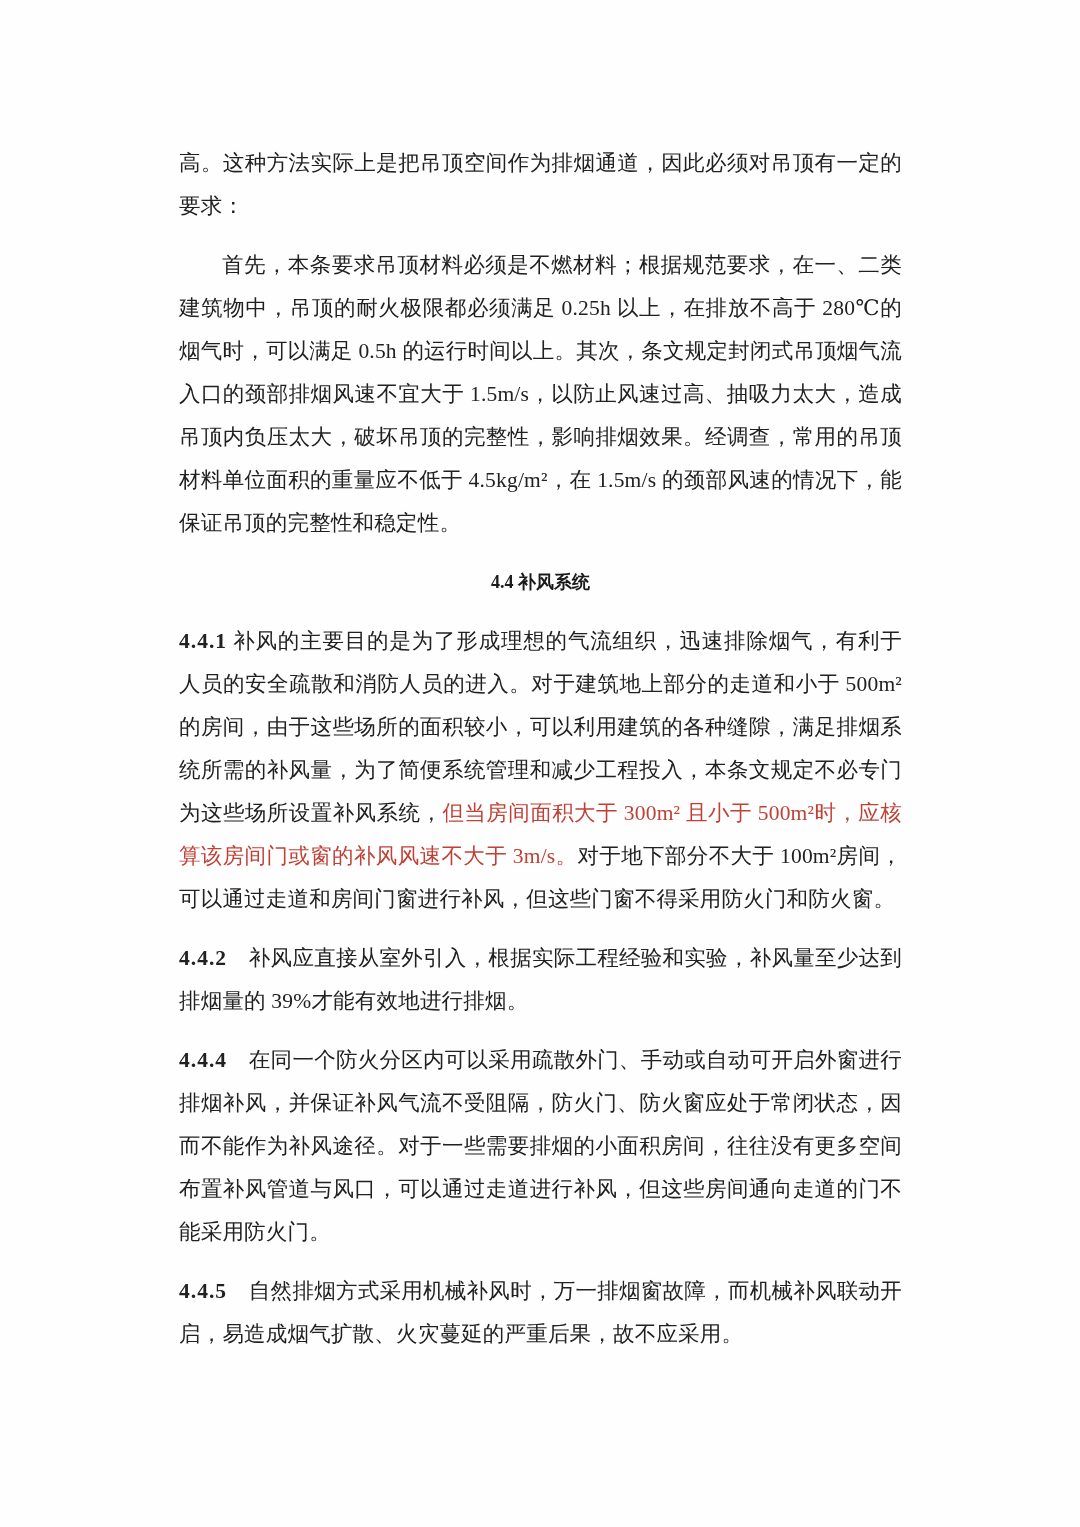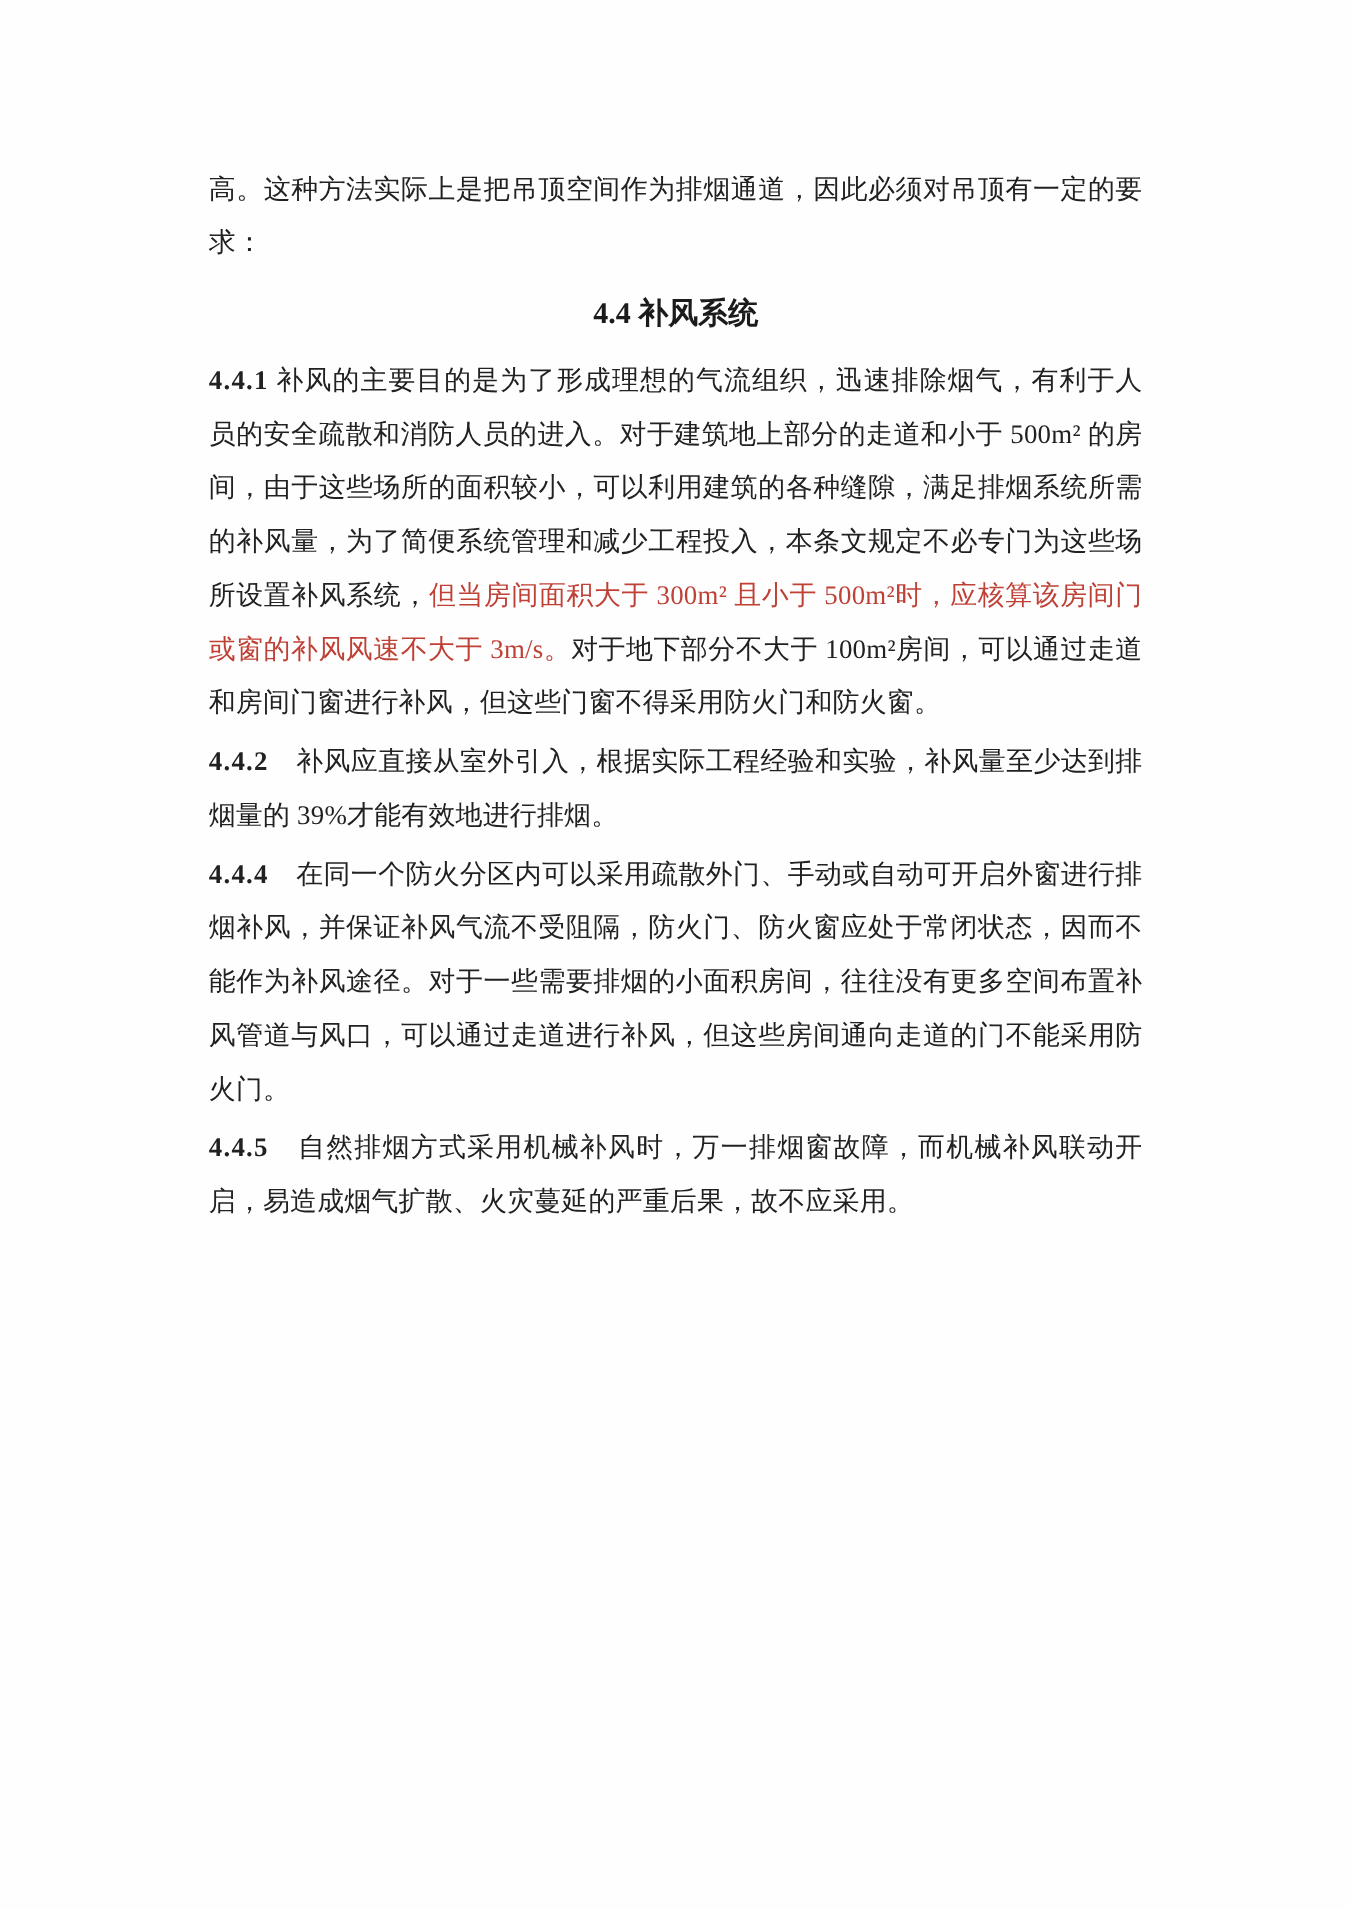--- a/index.html
+++ b/index.html
@@ -16,50 +16,51 @@
     font-family: "Liberation Serif", "DejaVu Serif", serif;
   }
   .content {
     position: absolute;
     left: 163px;
     top: 126px;
     width: 755px;
     color: #212121;
   }
   .para {
-    margin: 4px;
+    margin: 16px;
     font-size: 21.5px;
     line-height: 43px;
     text-align: justify;
     text-justify: inter-ideograph;
     letter-spacing: 0.2px;
   }
   .indent { text-indent: 2em; }
   .heading {
     margin: 14px 0 10px 0;
-    font-size: 24px;
+    font-size: 18px;
     font-weight: bold;
     text-align: center;
     line-height: 43px;
     color: #1b1b1b;
   }
   .num {
     font-weight: bold;
     font-family: "Liberation Serif", "DejaVu Serif", serif;
     letter-spacing: 1px;
   }
 </style>
 </head>
 <body>
 
 <div class="page">
   <div class="content">
 
     <p class="para">高。这种方法实际上是把吊顶空间作为排烟通道，因此必须对吊顶有一定的要求：</p>
 
+    <p class="para indent">首先，本条要求吊顶材料必须是不燃材料；根据规范要求，在一、二类建筑物中，吊顶的耐火极限都必须满足 0.25h 以上，在排放不高于 280℃的烟气时，可以满足 0.5h 的运行时间以上。其次，条文规定封闭式吊顶烟气流入口的颈部排烟风速不宜大于 1.5m/s，以防止风速过高、抽吸力太大，造成吊顶内负压太大，破坏吊顶的完整性，影响排烟效果。经调查，常用的吊顶材料单位面积的重量应不低于 4.5kg/m²，在 1.5m/s 的颈部风速的情况下，能保证吊顶的完整性和稳定性。</p>
 
     <h2 class="heading">4.4 补风系统</h2>
 
     <p class="para"><span class="num">4.4.1</span><span> 补风的主要目的是为了形成理想的气流组织，迅速排除烟气，有利于人员的安全疏散和消防人员的进入。对于建筑地上部分的走道和小于 500m² 的房间，由于这些场所的面积较小，可以利用建筑的各种缝隙，满足排烟系统所需的补风量，为了简便系统管理和减少工程投入，本条文规定不必专门为这些场所设置补风系统，</span><span style="color: rgb(191, 65, 54);">但当房间面积大于 300m² 且小于 500m²时，应核算该房间门或窗的补风风速不大于 3m/s。</span><span>对于地下部分不大于 100m²房间，可以通过走道和房间门窗进行补风，但这些门窗不得采用防火门和防火窗。</span></p>
 
     <p class="para"><span class="num">4.4.2</span><span>　补风应直接从室外引入，根据实际工程经验和实验，补风量至少达到排烟量的 39%才能有效地进行排烟。</span></p>
 
     <p class="para"><span class="num">4.4.4</span><span>　在同一个防火分区内可以采用疏散外门、手动或自动可开启外窗进行排烟补风，并保证补风气流不受阻隔，防火门、防火窗应处于常闭状态，因而不能作为补风途径。对于一些需要排烟的小面积房间，往往没有更多空间布置补风管道与风口，可以通过走道进行补风，但这些房间通向走道的门不能采用防火门。</span></p>
 
     <p class="para"><span class="num">4.4.5</span><span>　自然排烟方式采用机械补风时，万一排烟窗故障，而机械补风联动开启，易造成烟气扩散、火灾蔓延的严重后果，故不应采用。</span></p>

